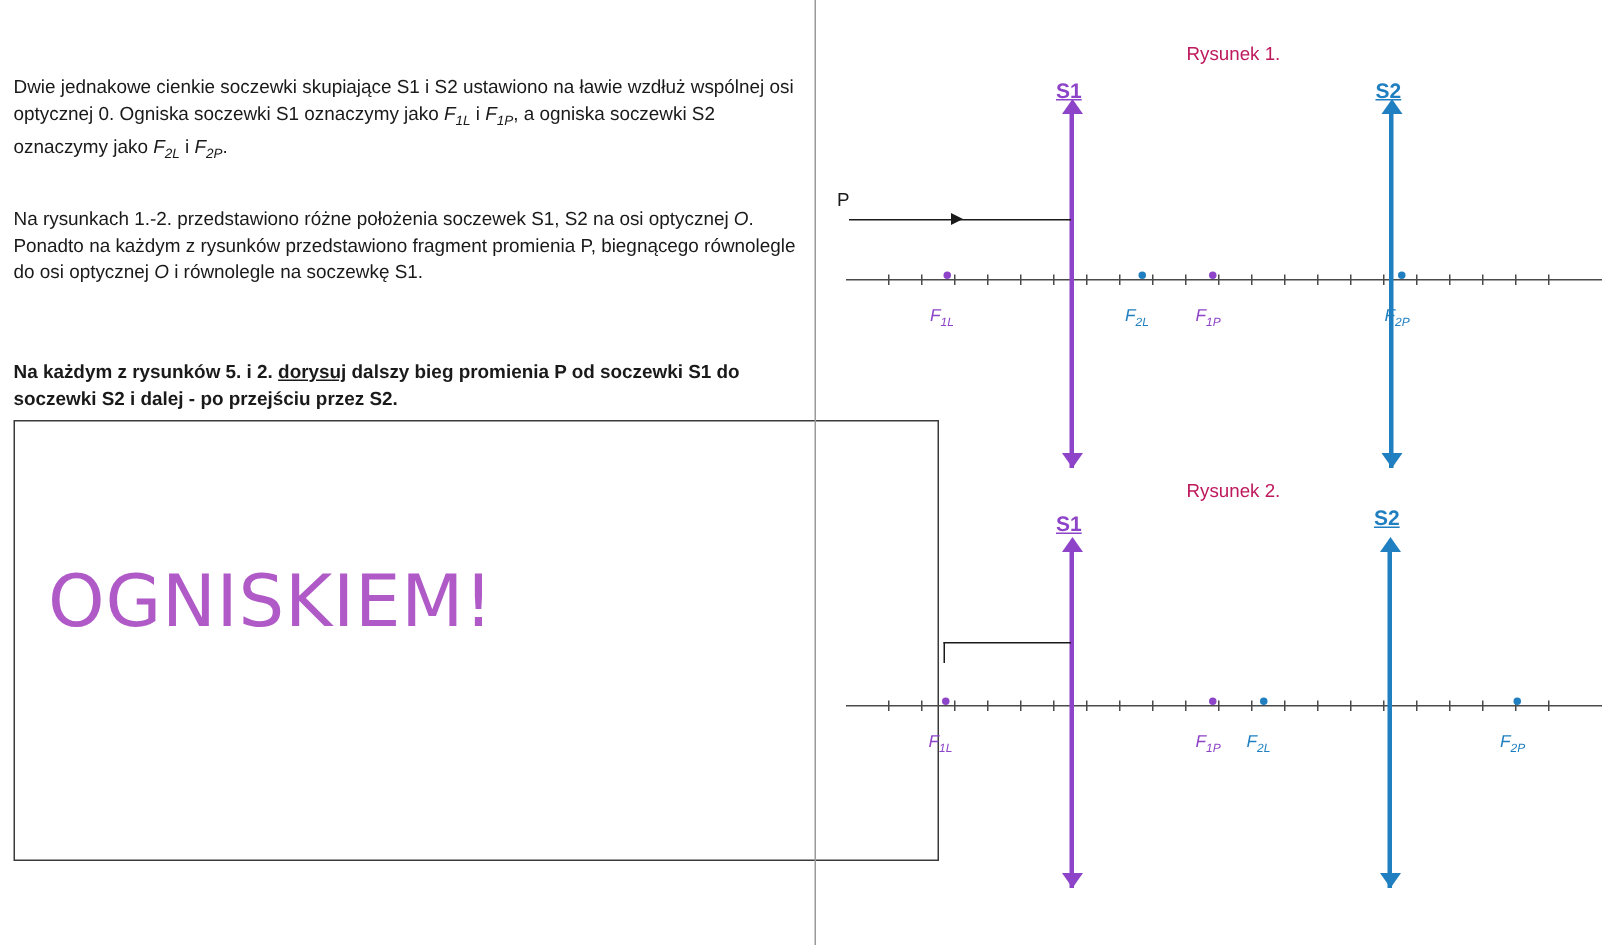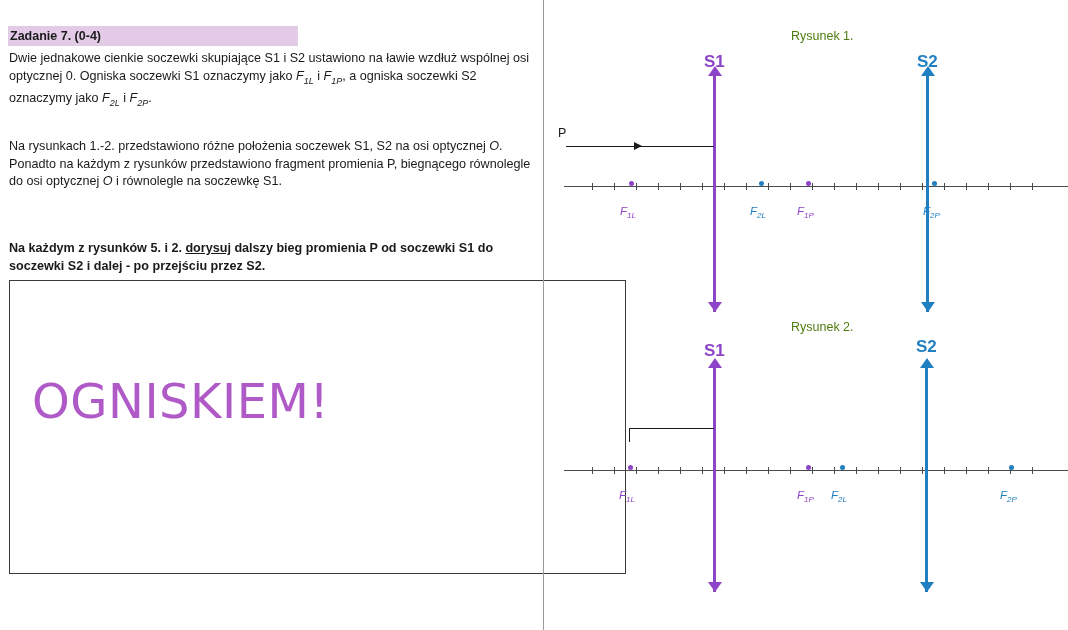--- a/index.html
+++ b/index.html
@@ -51,33 +51,33 @@
     position:absolute;left:22px;white-space:nowrap;
   }
   .ol1{top:20px;}
   .ol2{top:96px;}
   .ol3{top:172px;}
 
   
   .right{position:absolute;left:544px;top:0;width:524px;height:630px;}
 
   .fig-title{
-    position:absolute;font-size:12.5px;color:#4d7c0f;font-family:"Liberation Sans", sans-serif;
+    position:absolute;font-size:12.5px;color:#be185d;font-family:"Liberation Sans", sans-serif;
   }
   .axis{
     position:absolute;height:1px;background:#4a4a4a;
   }
   .tick{
     position:absolute;width:1px;height:7px;background:#4a4a4a;
   }
 
   .lens{position:absolute;width:0;height:0;}
   .lens .shaft{position:absolute;width:3px;left:0;top:0;}
   .lens .ah{position:absolute;width:0;height:0;border-left:7px solid transparent;border-right:7px solid transparent;left:-5.5px;}
-  .lens-label{position:absolute;font-size:17px;font-weight:bold;}
+  .lens-label{position:absolute;font-size:14px;font-weight:bold;text-decoration:underline;}
 
   .focal{
     position:absolute;width:5px;height:5px;border-radius:50%;
   }
   .focal-label{
     position:absolute;font-size:11.5px;font-style:italic;margin-top:15px;
   }
   .focal-label sub{font-size:8px;font-style:italic;}
 
   .ray{position:absolute;height:1px;background:#1a1a1a;}
@@ -89,23 +89,20 @@
   }
   .p-label{position:absolute;font-size:12.5px;color:#1a1a1a;}
 </style>
 </head>
 <body>
 
 <div class="page">
 
   <div class="left">
 
-    <div class="task-header">
-      <span>Zadanie 7. (0-4)</span>
-    </div>
 
     <div class="para p1">
       <span>Dwie jednakowe cienkie soczewki skupiające S1 i S2 ustawiono na ławie wzdłuż wspólnej osi optycznej 0. Ogniska soczewki S1 oznaczymy jako </span><span class="it"><span>F</span><sub>1L</sub></span><span> i </span><span class="it"><span>F</span><sub>1P</sub></span><span>, a ogniska soczewki S2 oznaczymy jako </span><span class="it"><span>F</span><sub>2L</sub></span><span> i </span><span class="it"><span>F</span><sub>2P</sub></span><span>.</span>
     </div>
 
     <div class="para p2">
       <span>Na rysunkach 1.-2. przedstawiono różne położenia soczewek S1, S2 na osi optycznej </span><span class="it">O</span><span>. Ponadto na każdym z rysunków przedstawiono fragment promienia P, biegnącego równolegle do osi optycznej </span><span class="it">O</span><span> i równolegle na soczewkę S1.</span>
     </div>
 
 

